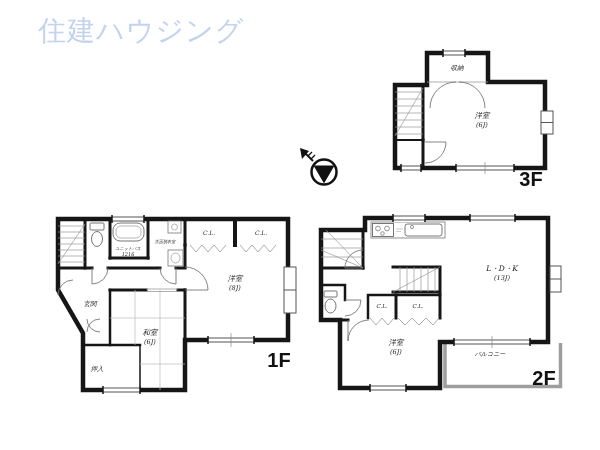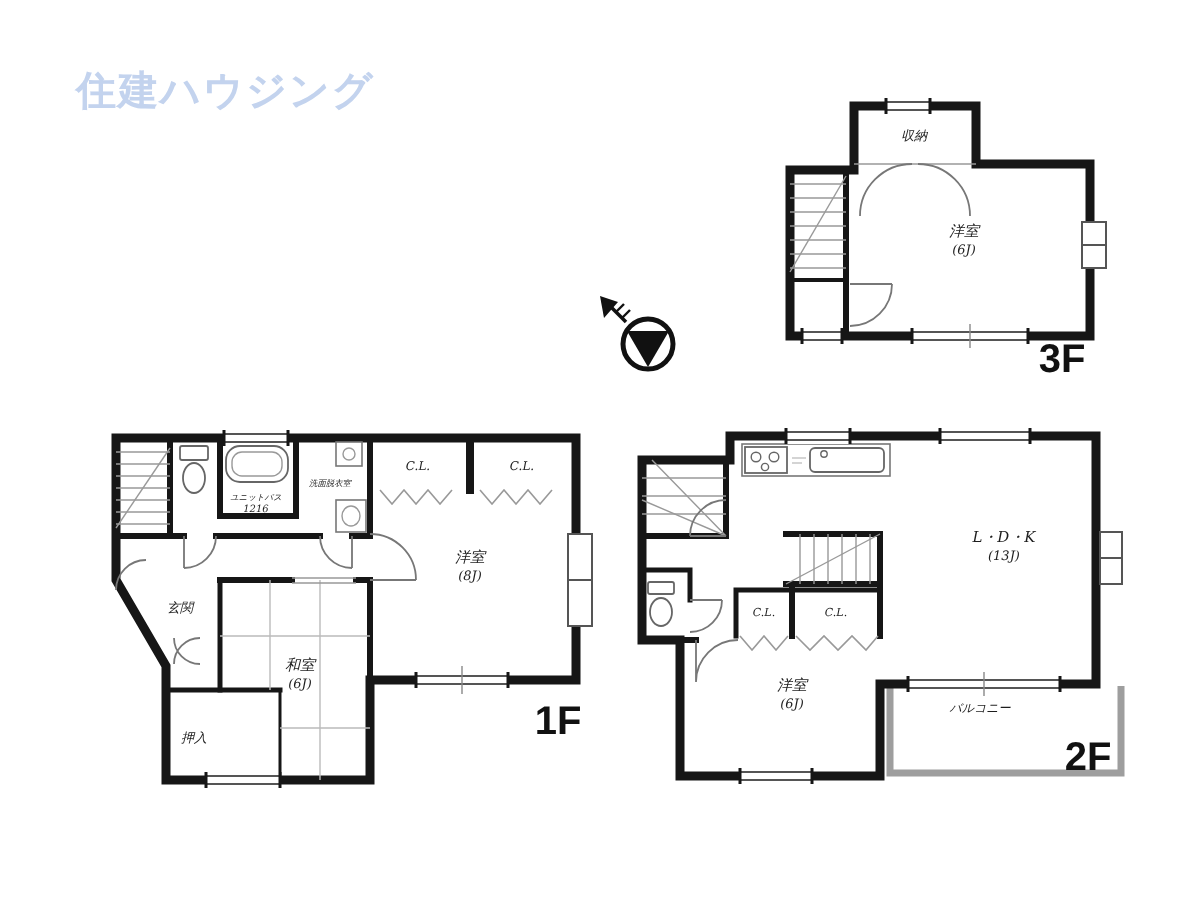--- a/index.html
+++ b/index.html
@@ -1,18 +1,18 @@
 <!DOCTYPE html>
 <html><head>
 <meta charset="utf-8">
 <style>
   html,body{margin:0;padding:0;background:#fff;}
   .canvas{position:relative;width:600px;height:450px;background:#ffffff;overflow:hidden;
           font-family:"Liberation Sans",sans-serif;}
-  .logo{position:absolute;left:38px;top:32px;font-size:20px;font-weight:bold;
+  .logo{position:absolute;left:38px;top:12px;font-size:28px;font-weight:normal;
         color:#c3d3ee;letter-spacing:1px;font-family:"Liberation Sans",sans-serif;}
   svg{position:absolute;overflow:visible;}
   .rm{font-family:"DejaVu Serif",serif;font-style:italic;fill:#1d1d1d;}
   .fl{font-family:"Liberation Sans",sans-serif;font-weight:600;fill:#111;font-size:20px;}
   text{text-anchor:middle;}
 </style>
 </head>
 <body>
 
 <div class="canvas">

